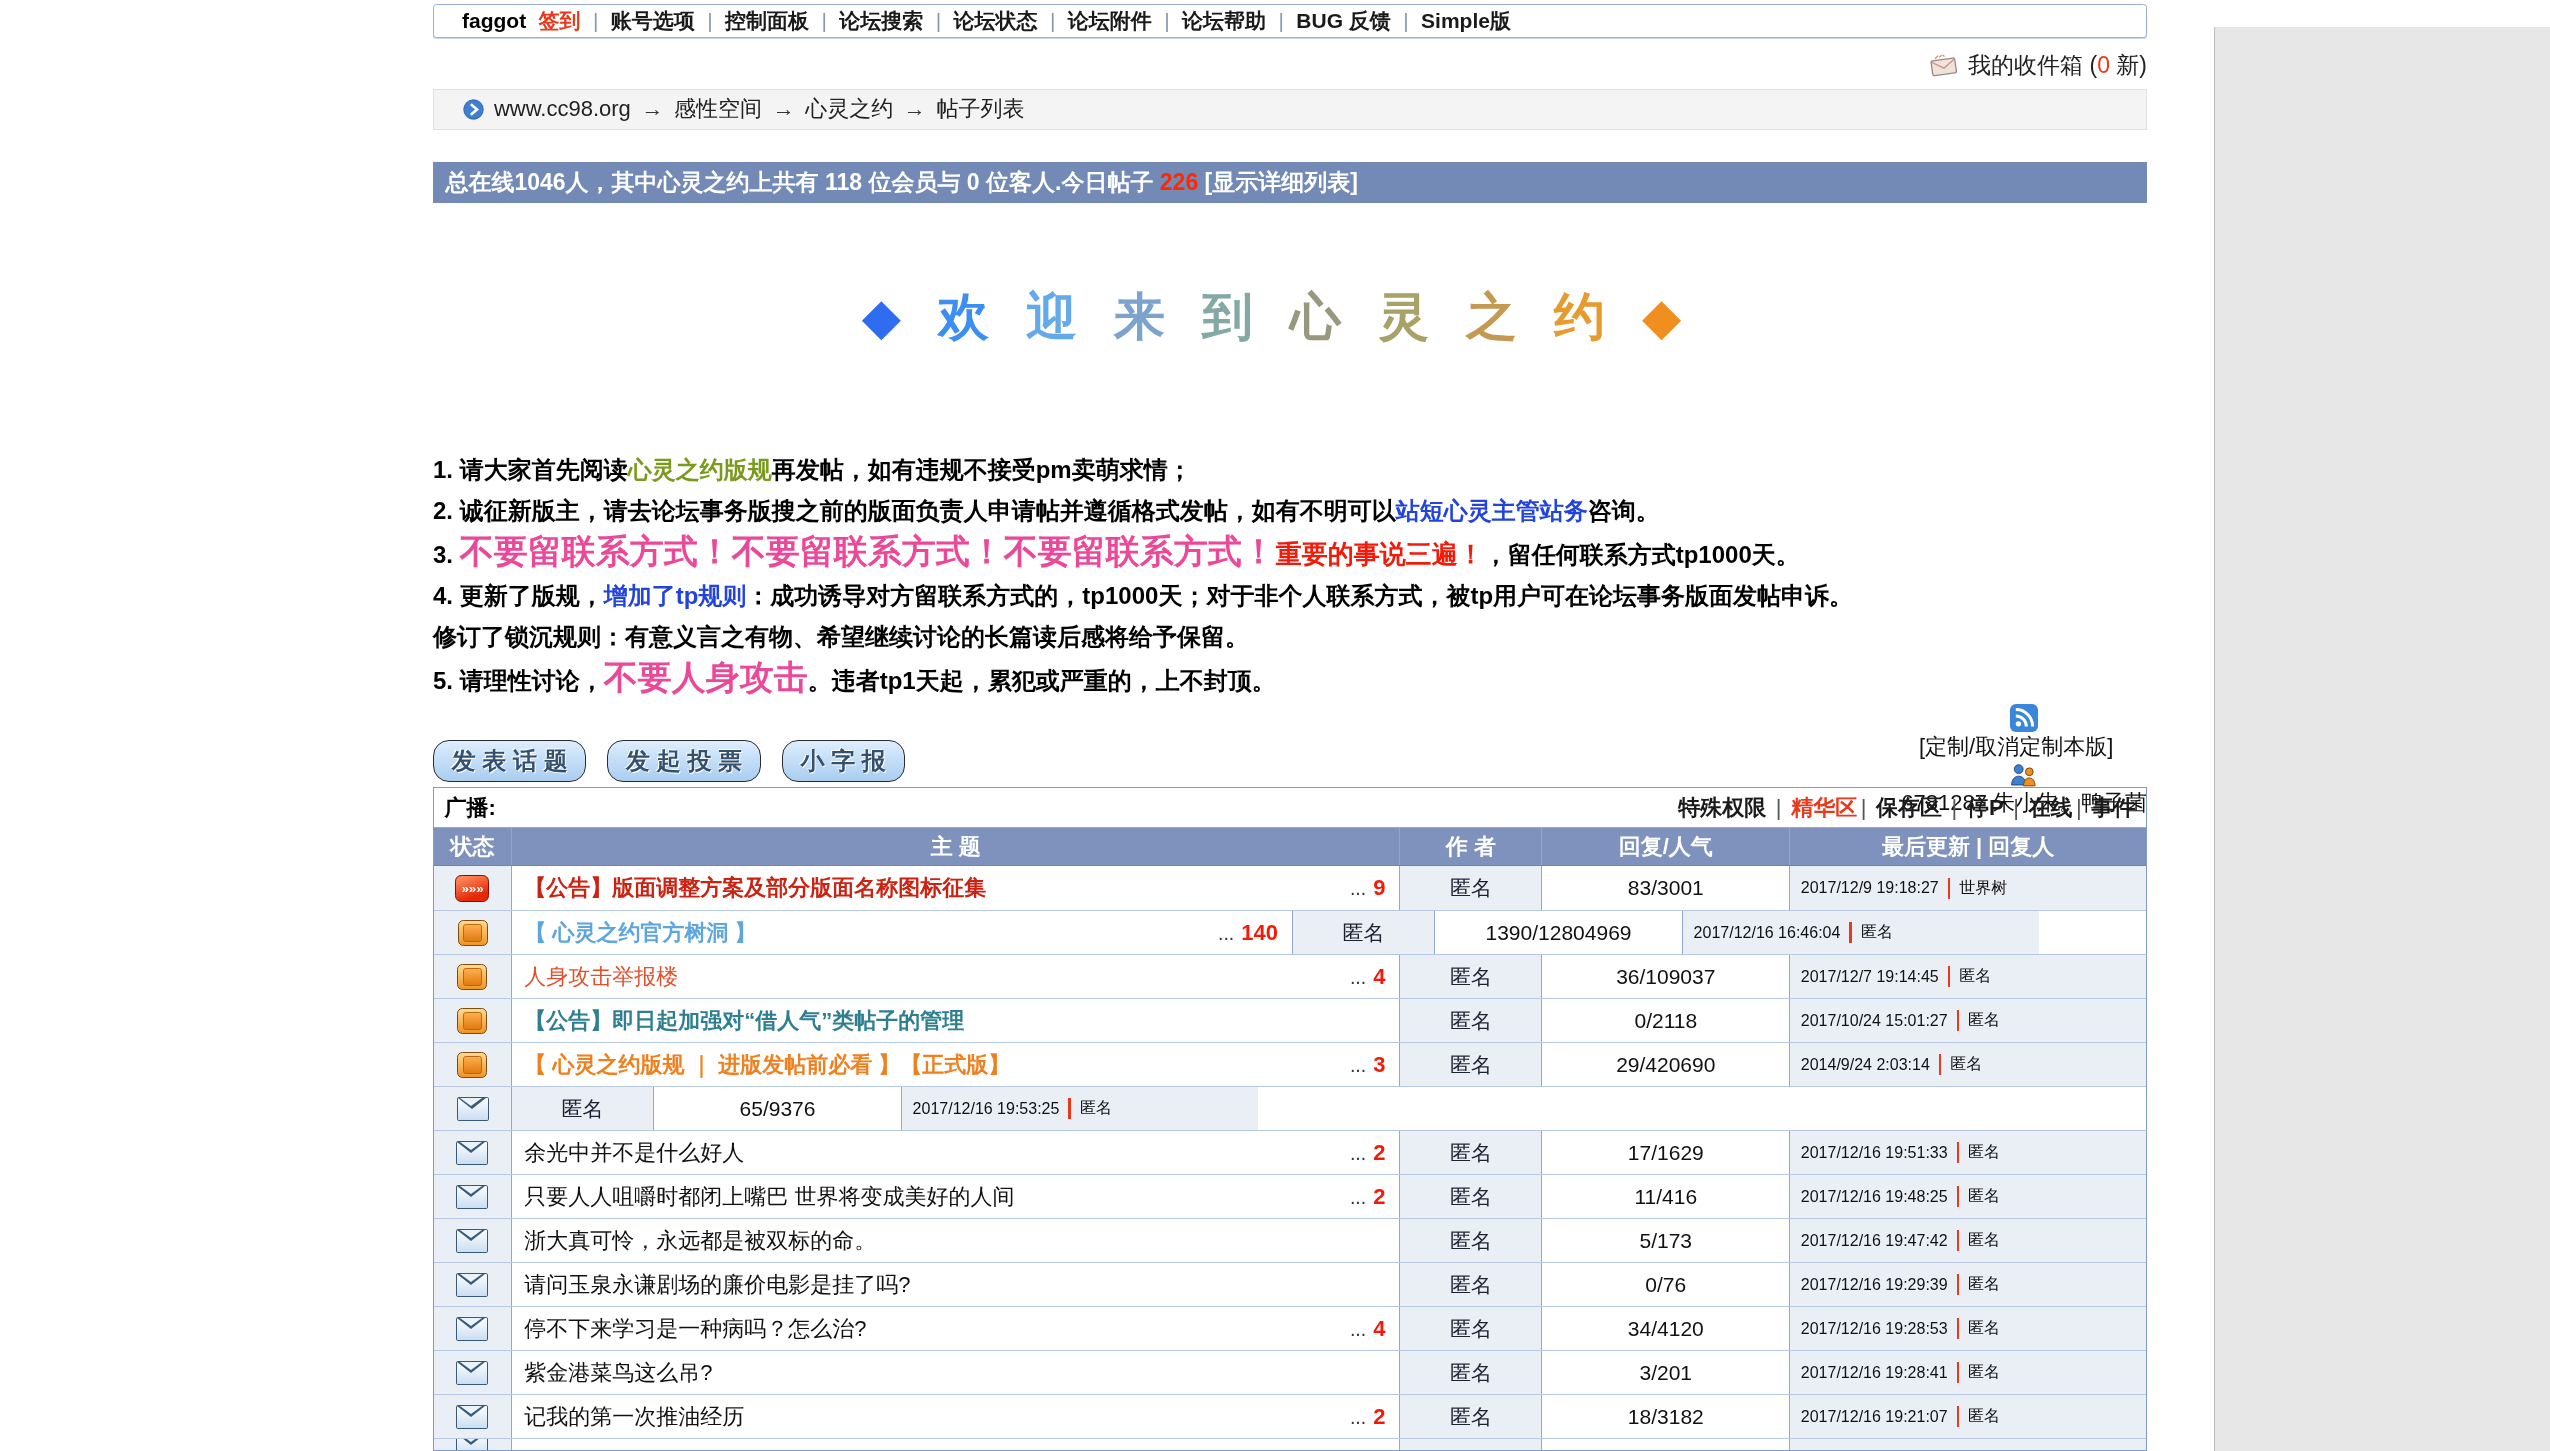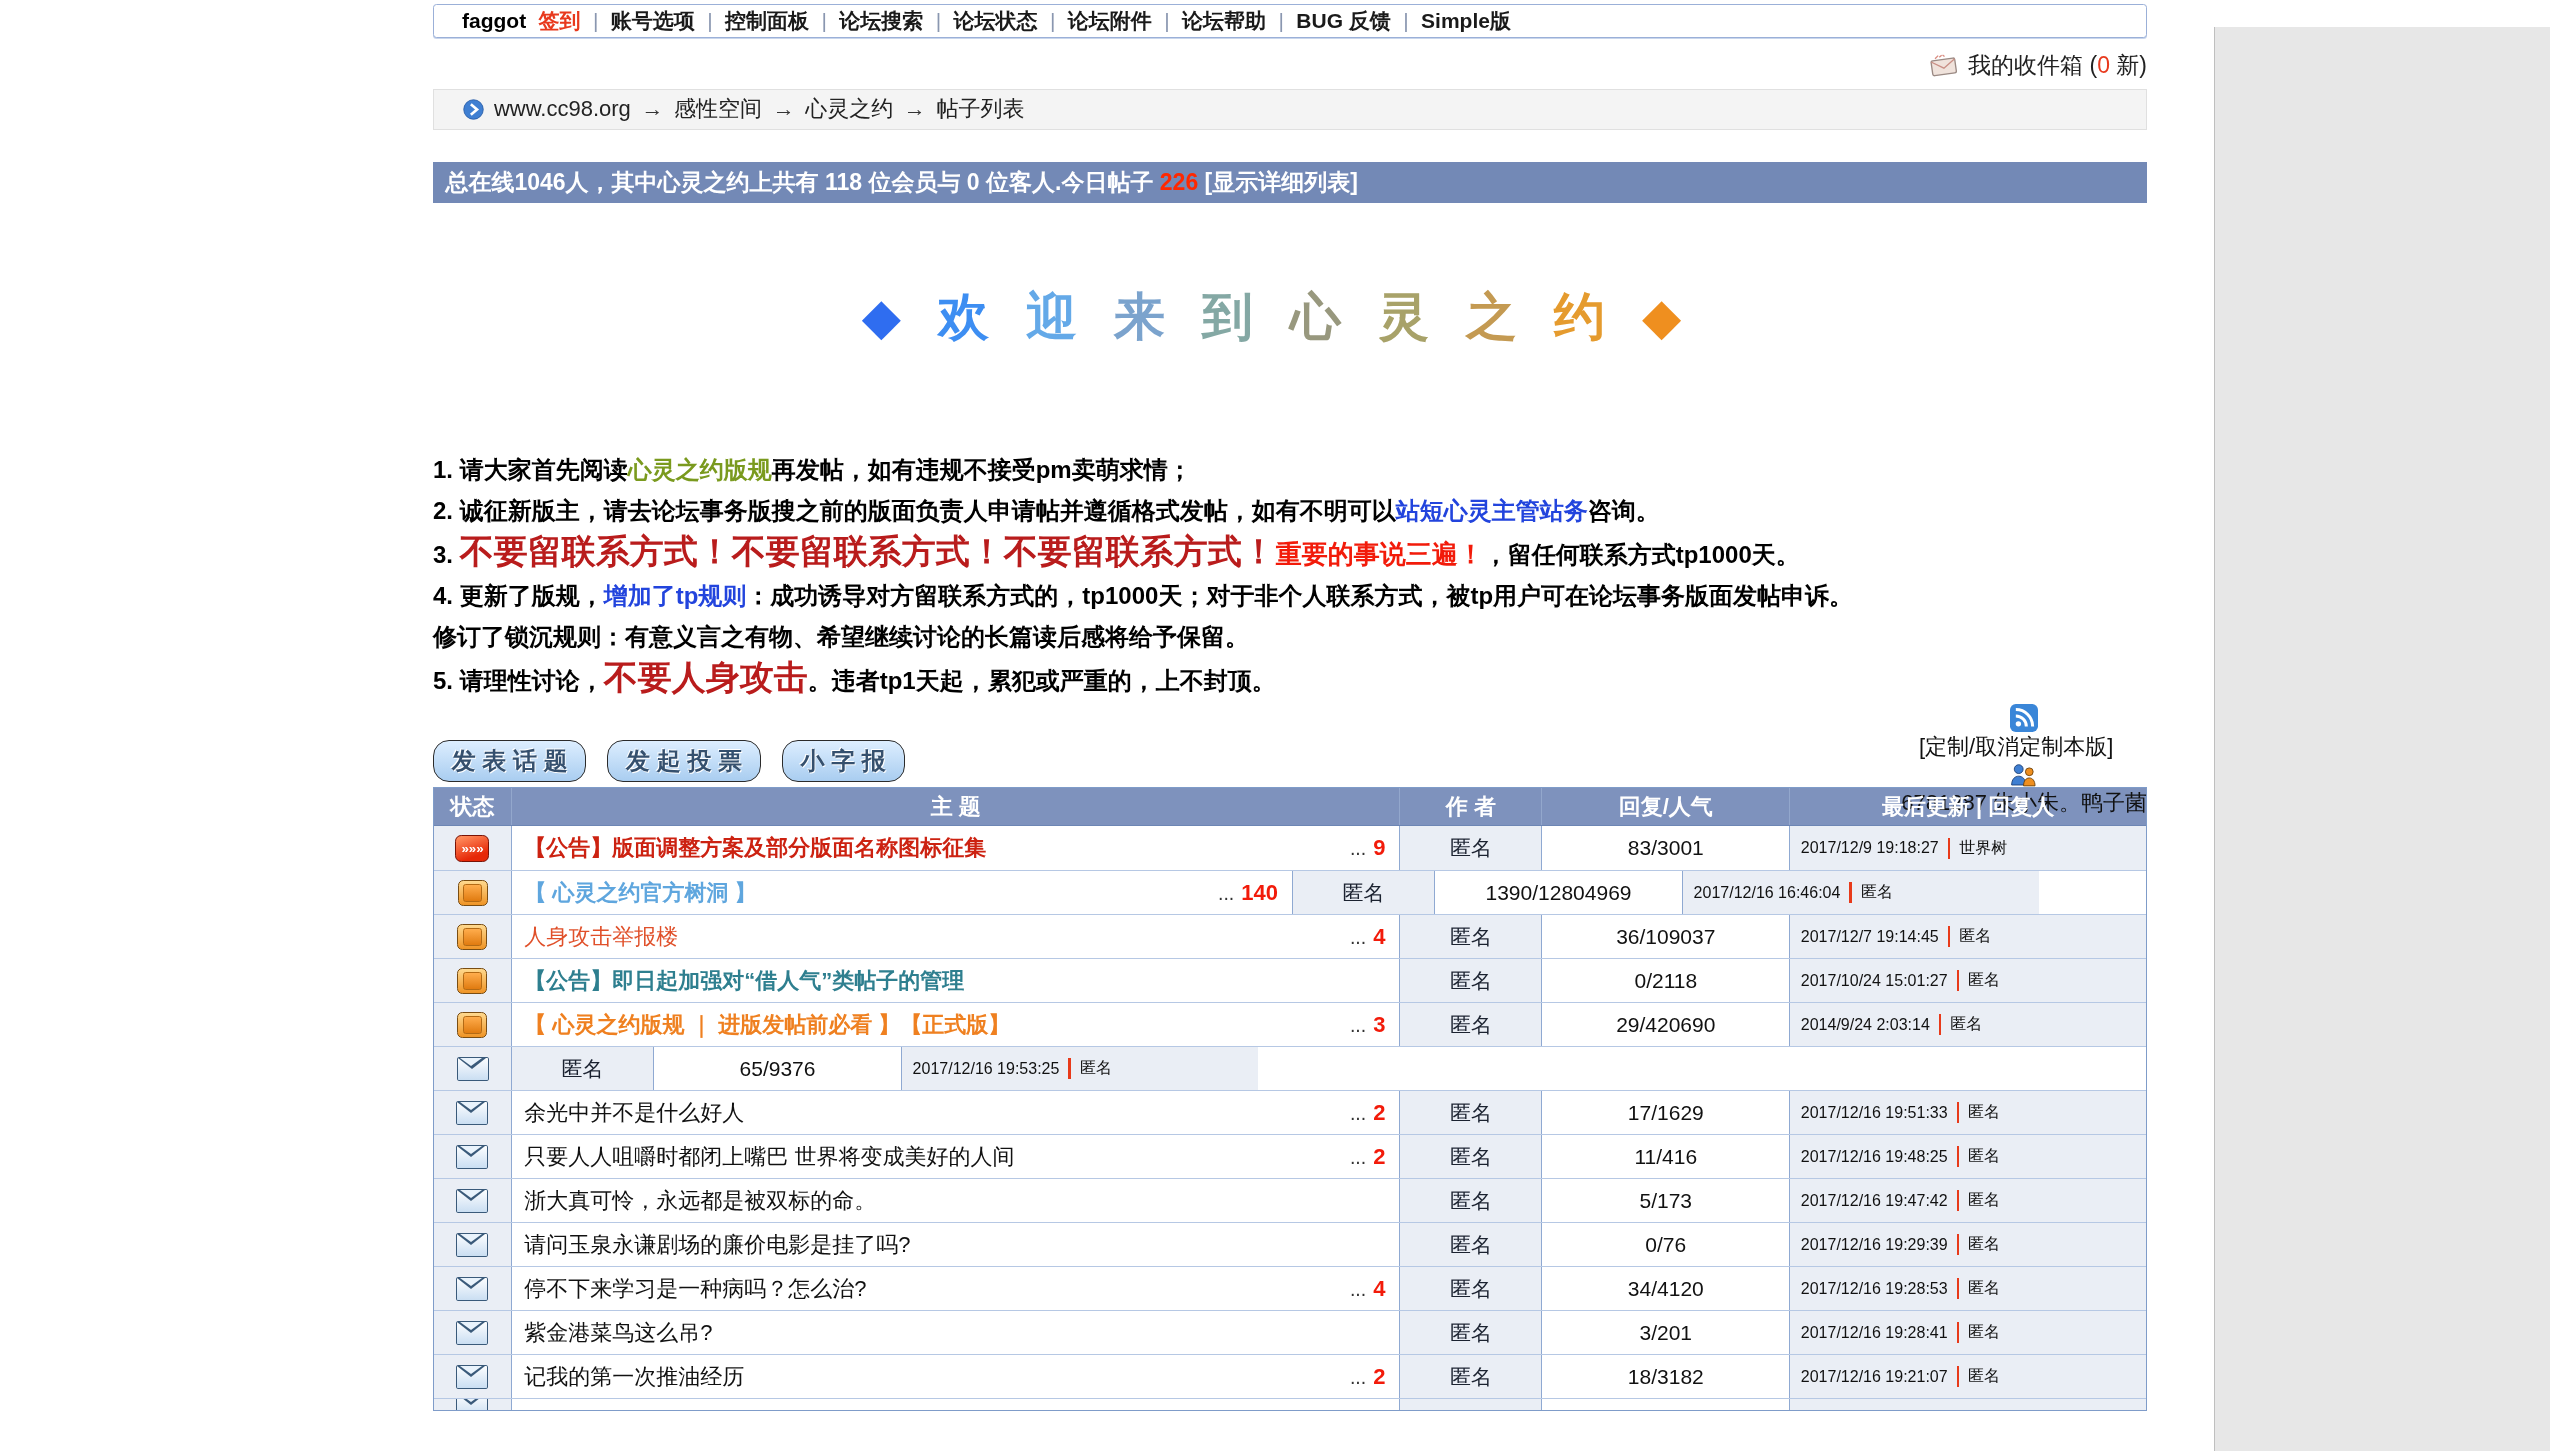--- a/index.html
+++ b/index.html
@@ -40,21 +40,21 @@
   
   .banner{margin-top:80px;text-align:center;font-size:51px;font-weight:bold;letter-spacing:37px;white-space:nowrap;}
   .banner-ch{display:inline-block;}
 
   
   .rules{margin-top:97px;font-size:24px;font-weight:bold;color:#000;}
   .rule-line{line-height:41px;}
   .t-n{color:#000;}
   .t-green{color:#7a9a1e;}
   .t-blue{color:#2244dd;}
-  .t-bigred{color:#b91c1c;font-size:34px;}
+  .t-bigred{color:#ec4899;font-size:34px;}
   .t-medred{color:#f21b0a;font-size:26px;}
 
   
   .toolbar{margin-top:37px;height:46px;display:flex;align-items:center;}
   .pill{background:linear-gradient(#ddeeff,#a9cdf0);border:1.8px solid #2b2b2b;border-radius:16px;
        padding:4.4px 17.7px;font-size:24px;font-weight:bold;color:#35506e;margin-right:21px;
        text-shadow:0.9px 0.9px 0 #ffffff, -0.9px -0.9px 0 #ffffff;}
   .toolbar-right{margin-left:auto;display:flex;align-items:center;font-size:22px;color:#111;flex-direction:column;}
   .toolbar-right svg{margin:0 8.9px;}
   .rss-label{margin-right:16px;}
@@ -197,20 +197,24 @@
         <circle cx="11" cy="8" r="5" fill="#3f7fd2" stroke="#1b3f74"></circle>
         <path d="M3 26 c0-7 4-10 8-10 s8 3 8 10 z" fill="#3f7fd2" stroke="#1b3f74"></path>
         <circle cx="23" cy="11" r="4.4" fill="#ef8f1f" stroke="#6b4008"></circle>
         <path d="M16.5 27 c0-6 3-9 6.5-9 s6.5 3 6.5 9 z" fill="#ef8f1f" stroke="#6b4008"></path>
       </svg>
       <span>6781287 朱小朱。鸭子菌</span>
     </span>
   </div>
 
   <div class="board">
+    <div class="broadcast">
+      <span class="bc-label">广播:</span>
+      <span class="bc-right" id="broadcast-right"><span class="t-link">特殊权限</span><span class="t-sep"> | </span><span class="t-redlink">精华区</span><span class="t-sep">| </span><span class="t-link">保存区</span><span class="t-sep"> | </span><span class="t-link">停P</span><span class="t-sep"> | </span><span class="t-link">在线</span><span class="t-sep">| </span><span class="t-link">事件</span></span>
+    </div>
     <div class="thead" id="thead">
         <div class="th" style="width: 78px;">状态</div>
         <div class="th" style="width: 889px;">主 题</div>
         <div class="th" style="width: 142px;">作 者</div>
         <div class="th" style="width: 248px;">回复/人气</div>
         <div class="th" style="width: 356px;">最后更新 | 回复人</div>
       </div>
     <div id="tbody">
         <div class="row">
           <div class="cell c-status" style="width: 78px;">

